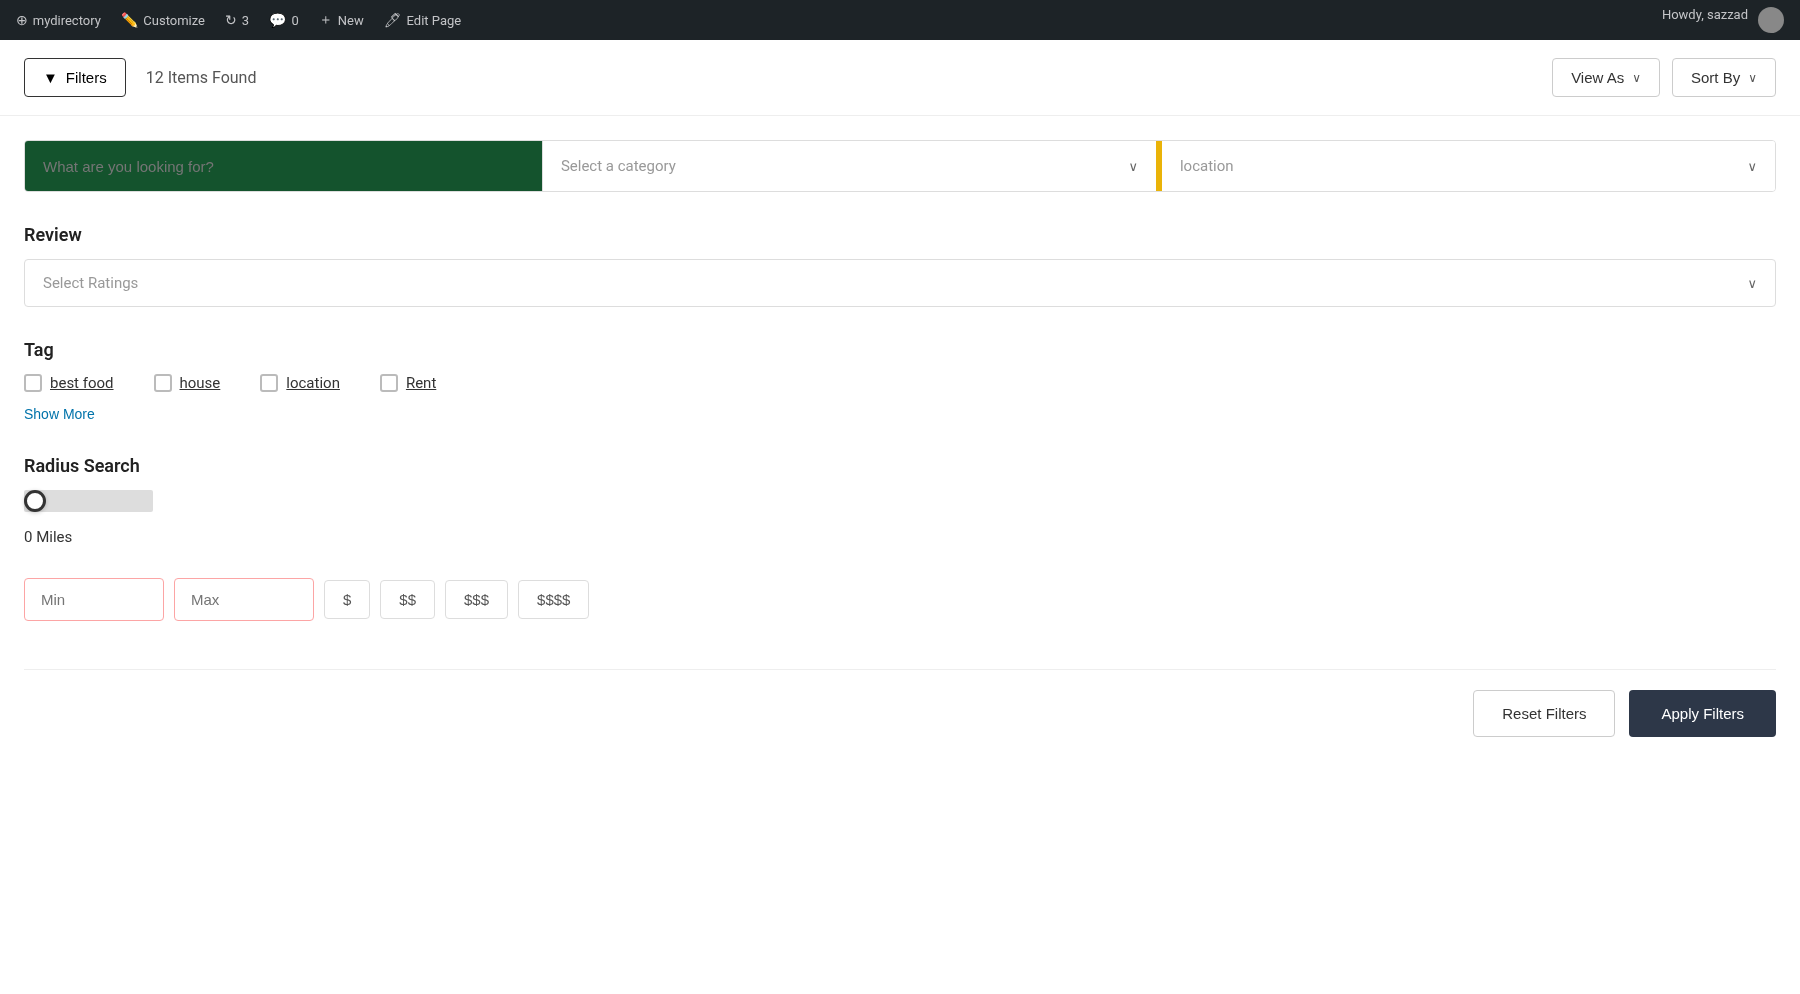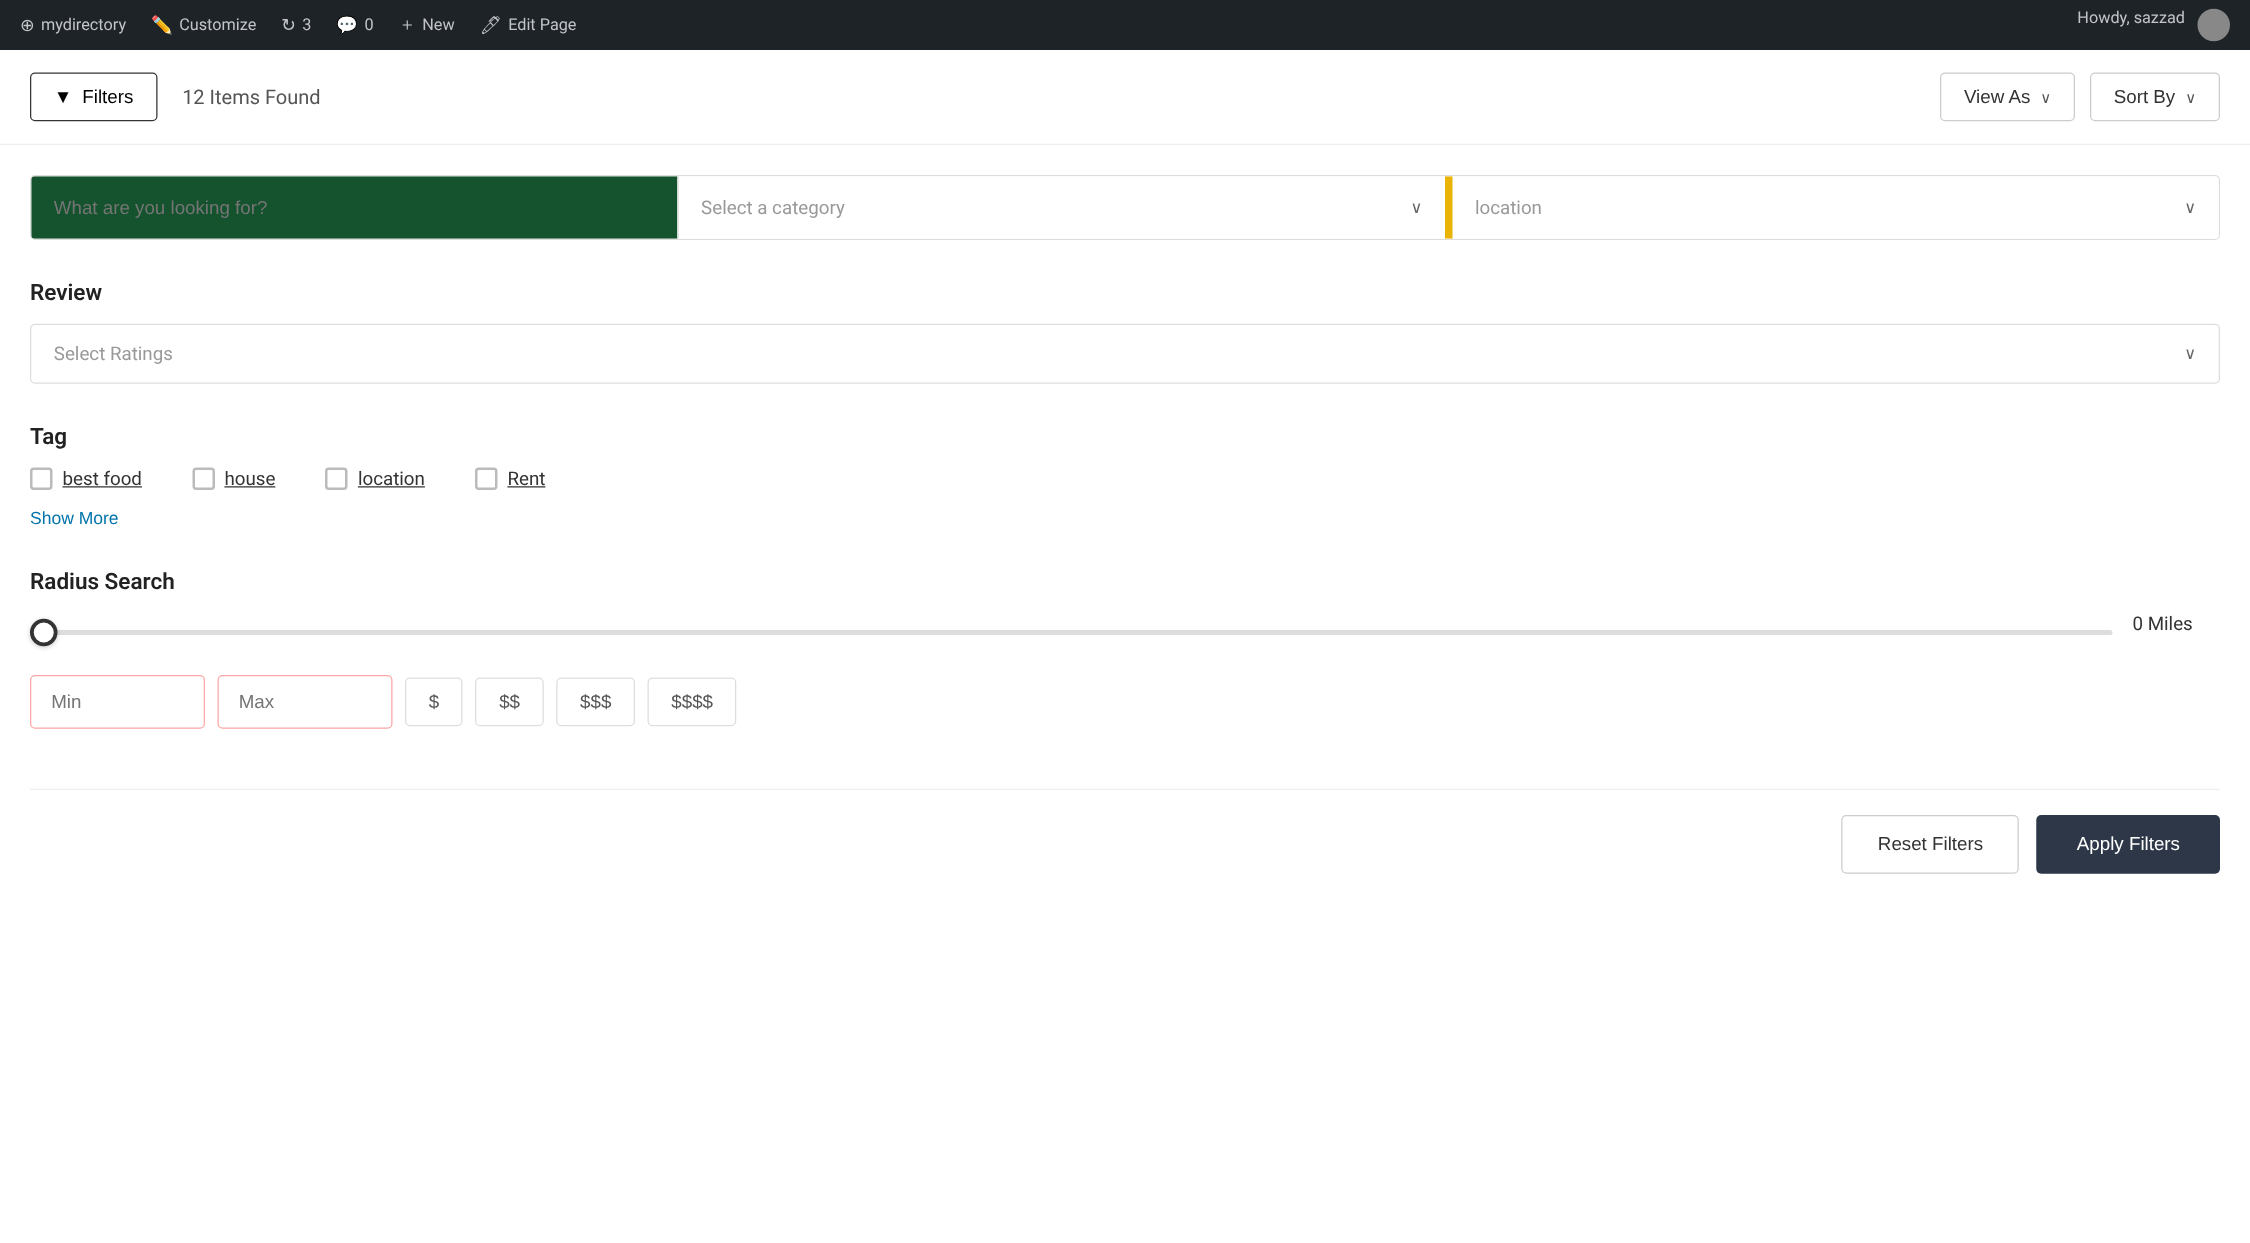--- a/index.html
+++ b/index.html
@@ -184,22 +184,23 @@
       color: #0073aa;
       font-size: 14px;
       cursor: pointer;
       background: none;
       border: none;
       padding: 0;
       text-decoration: none;
     }
     .radius-row {
       display: flex;
-      align-items: flex-end;
+      align-items: flex-start;
       gap: 16px;
+      flex-direction: column;
     }
     .radius-slider {
       flex: 1;
       -webkit-appearance: none;
       appearance: none;
       height: 4px;
       background: #ddd;
       border-radius: 2px;
       outline: none;
       cursor: pointer;

